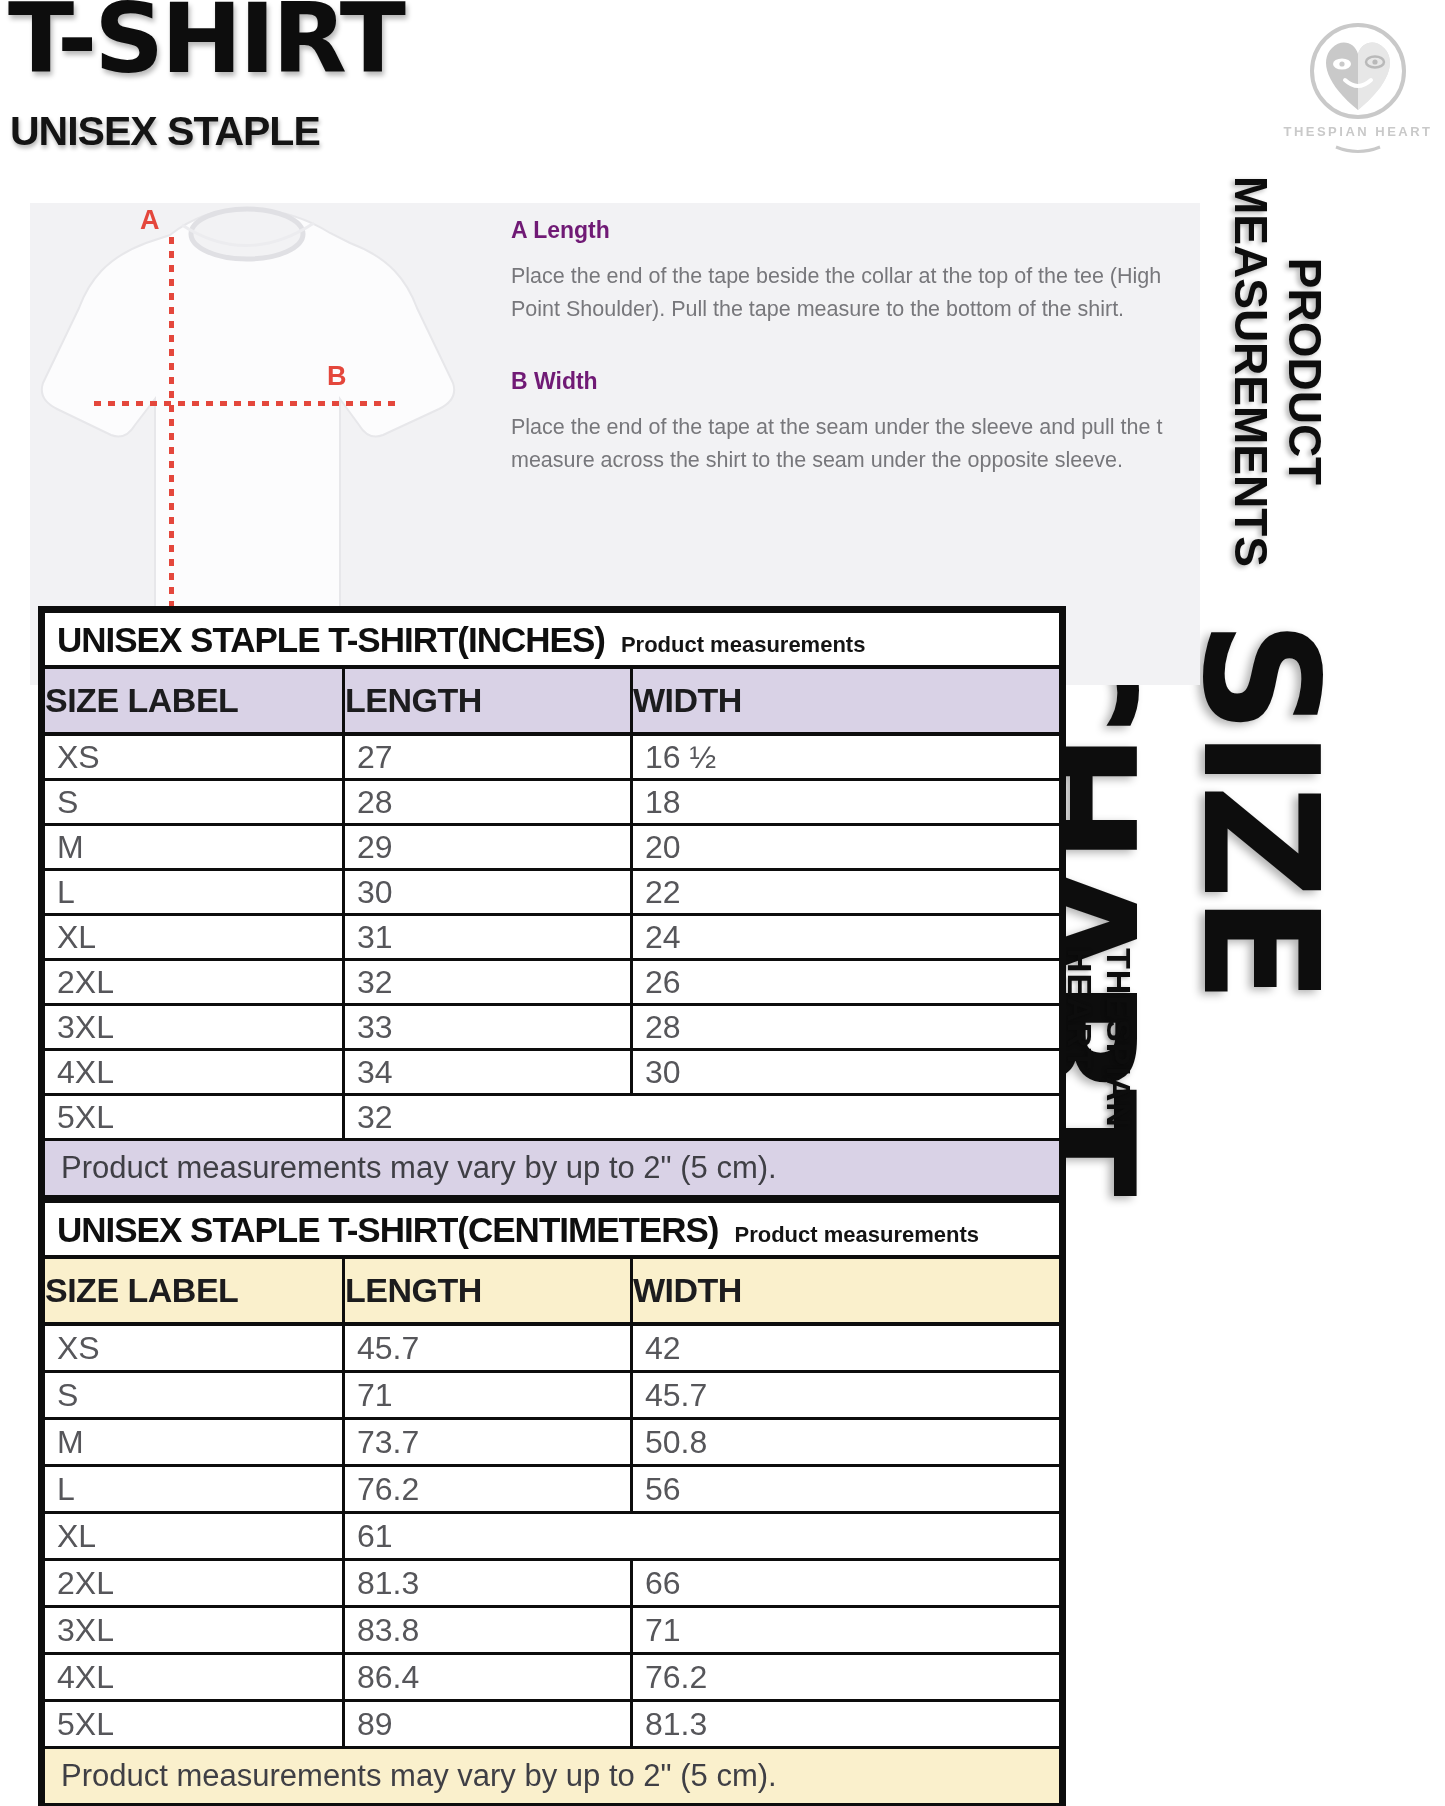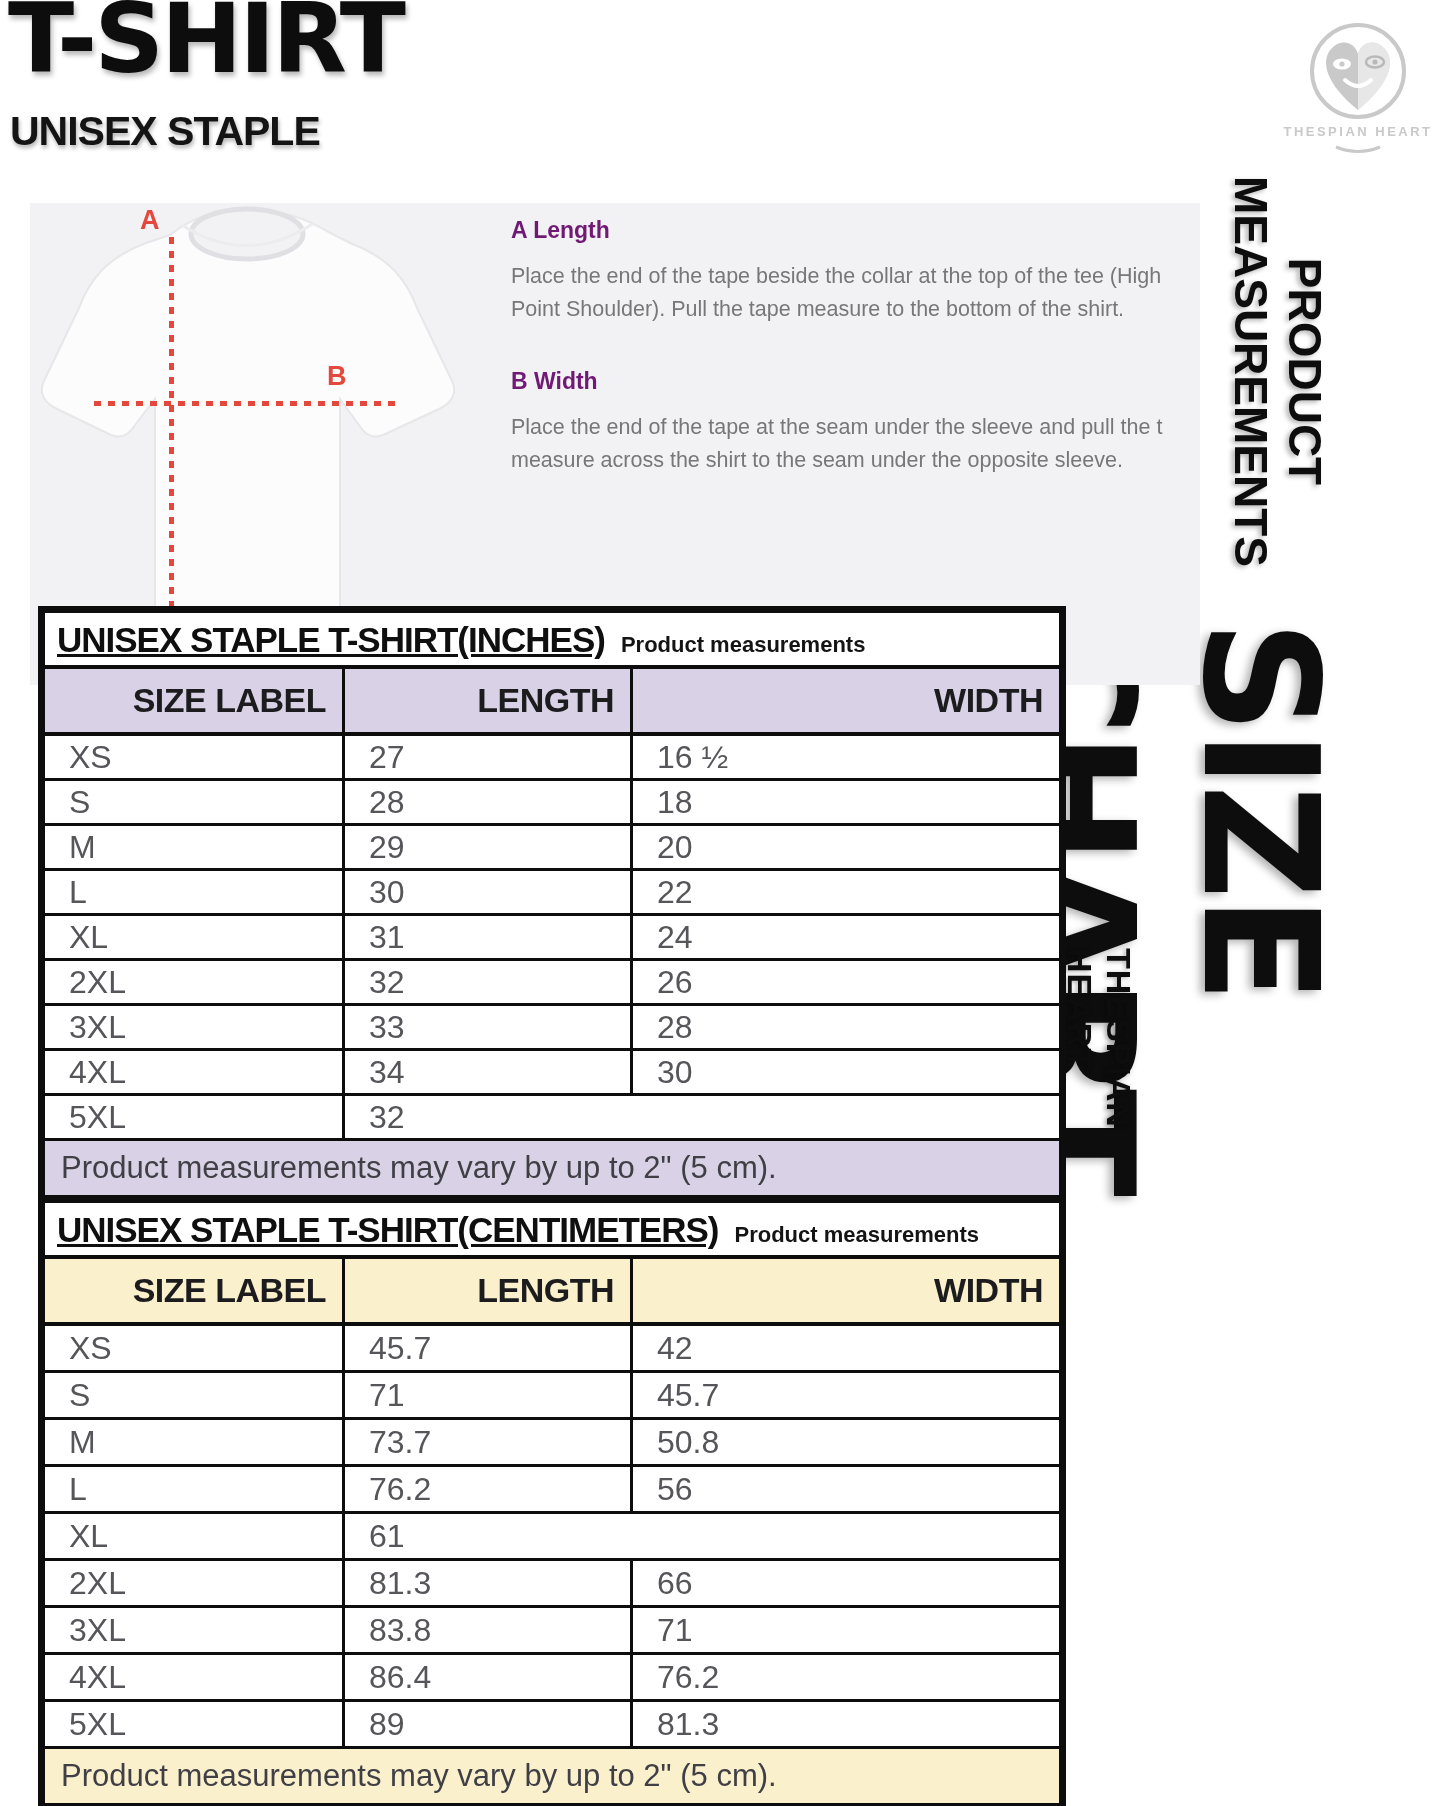--- a/index.html
+++ b/index.html
@@ -41,29 +41,29 @@
     letter-spacing:-4px;text-shadow:3px 5px 8px rgba(0,0,0,.3);}
   .vert-thc{left:1138px;top:948px;font-size:34px;letter-spacing:1px;
     text-shadow:1px 2px 4px rgba(0,0,0,.3);}
 
   
   .tbl{position:absolute;left:38px;width:1014px;background:#ffffff;
     border:7px solid #0d0d0d;z-index:3;}
   .tbl-inches{top:606px;}
   .tbl-cm{top:1196px;}
   .tbl-titlebar{display:flex;align-items:baseline;padding:7px 12px 5px 12px;background:#ffffff;}
-  .tbl-title{font-size:35px;font-weight:bold;letter-spacing:-1px;color:#0f0f0f;text-decoration:underline;}
+  .tbl-title{font-size:35px;font-weight:bold;letter-spacing:-1px;color:#0f0f0f;}
   .tbl-subtitle{font-size:22px;font-weight:bold;color:#141414;margin-left:16px;}
   .tbl-head{display:grid;grid-template-columns:297px 288px auto;
     border-top:4px solid #0d0d0d;border-bottom:4px solid #0d0d0d;}
-  .tbl-head .hc{padding:12px 16px;font-size:34px;font-weight:bold;letter-spacing:-0.5px;color:#1c1c1e;text-align:right;}
+  .tbl-head .hc{padding:12px 0;font-size:34px;font-weight:bold;letter-spacing:-0.5px;color:#1c1c1e;}
   .tbl-inches .tbl-head,.tbl-inches .tbl-note{background:#d9d2e6;}
   .tbl-cm .tbl-head,.tbl-cm .tbl-note{background:#faf0cc;}
   .row{display:grid;grid-template-columns:297px 288px auto;border-bottom:3px solid #0d0d0d;}
-  .row .c{height:40px;line-height:40px;padding:1px 24px;font-size:32px;color:#56565a;
+  .row .c{height:40px;line-height:40px;padding:1px 12px;font-size:32px;color:#56565a;
     overflow:hidden;}
   .tbl-cm .row .c{height:42px;line-height:42px;}
   .c2,.hc2{border-left:3px solid #0d0d0d;}
   .c3,.hc3{border-left:3px solid #0d0d0d;}
   .tbl-note{padding:9px 16px;font-size:31px;color:#3f3f45;}
 </style>
 </head>
 <body>
 
 <div class="page">

